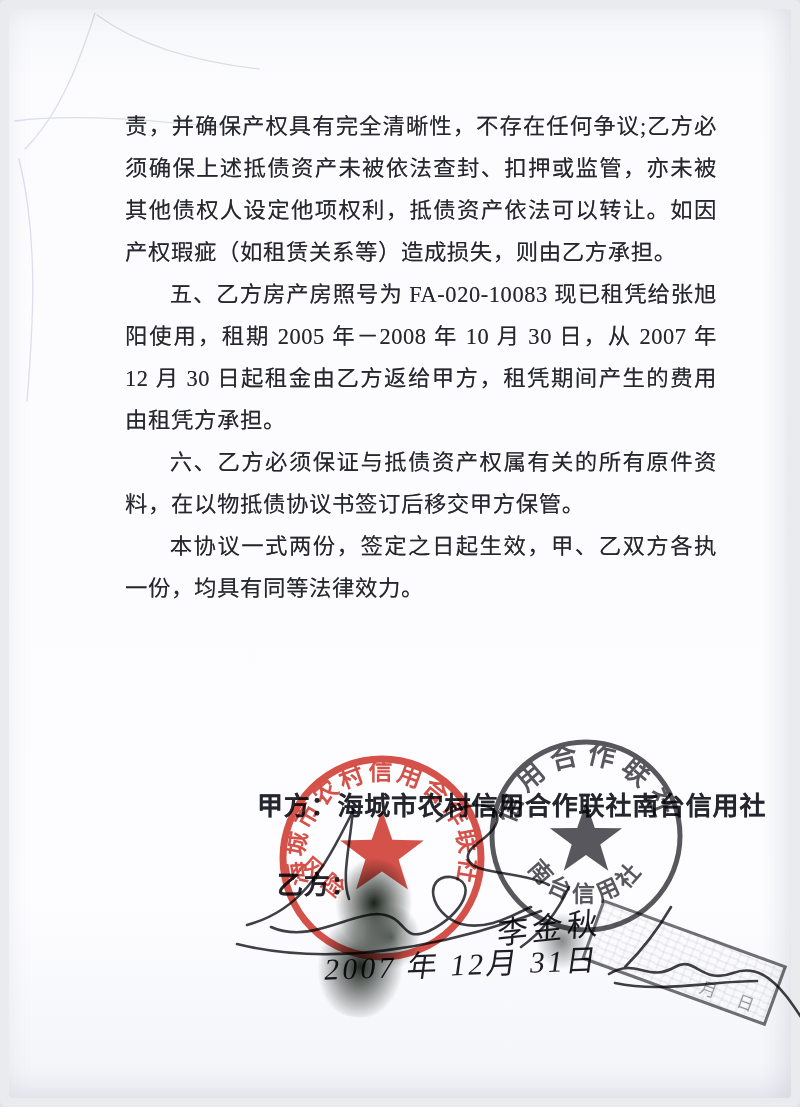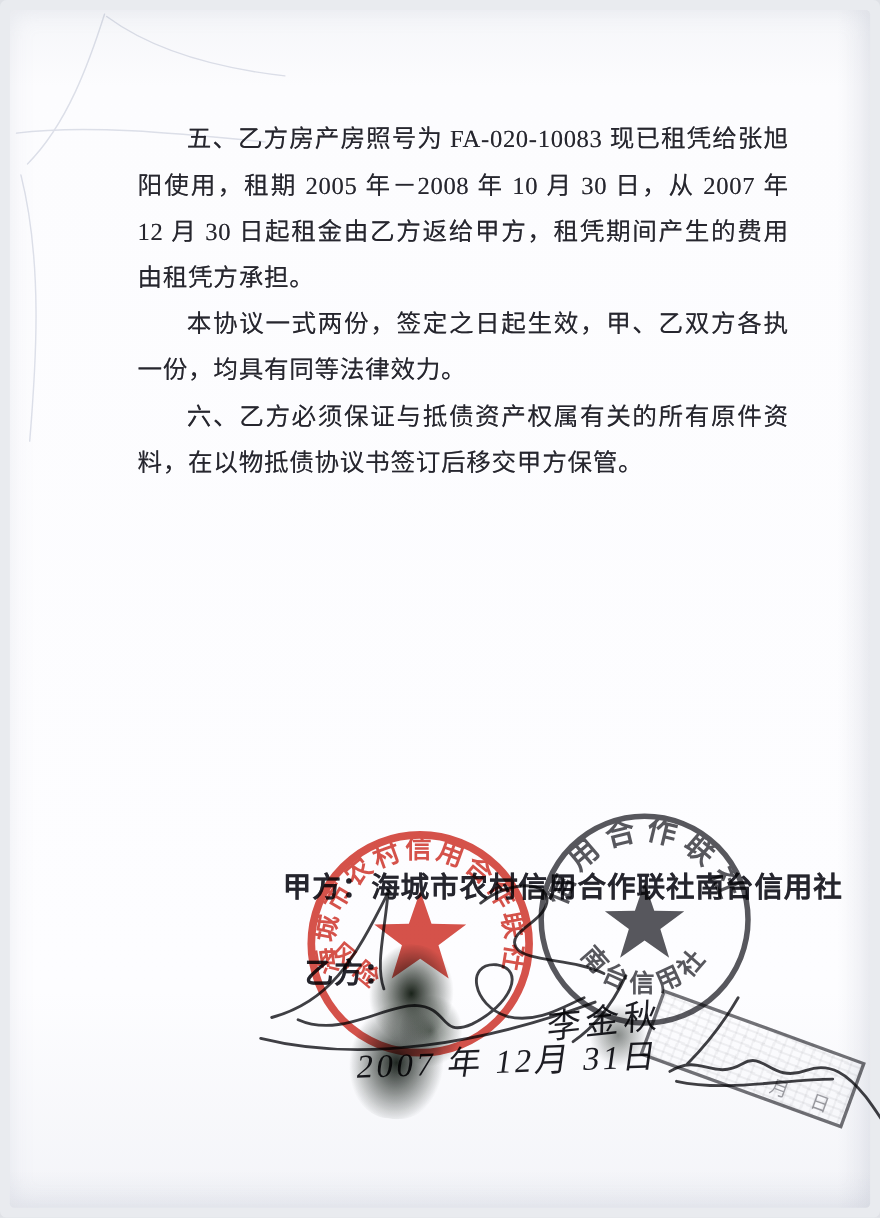--- a/index.html
+++ b/index.html
@@ -89,23 +89,24 @@
     <svg class="pen-overlay" width="782" height="1089" viewBox="0 0 782 1089">
       <g fill="none" stroke="#c5cad8" stroke-width="1.3" opacity=".55" stroke-linecap="round">
         <path d="M 86,4 C 72,48 52,104 16,140"></path>
         <path d="M 6,112 C 70,104 150,112 232,120"></path>
         <path d="M 88,6 C 126,34 180,52 250,60"></path>
         <path d="M 10,150 C 30,230 24,320 18,392"></path>
       </g>
     </svg>
 
     <div class="body-text">
+      <p class="cont">责，并确保产权具有完全清晰性，不存在任何争议;乙方必须确保上述抵债资产未被依法查封、扣押或监管，亦未被其他债权人设定他项权利，抵债资产依法可以转让。如因产权瑕疵（如租赁关系等）造成损失，则由乙方承担。</p>
       <p class="num">五、乙方房产房照号为 FA-020-10083 现已租凭给张旭阳使用，租期 2005 年－2008 年 10 月 30 日，从 2007 年 12 月 30 日起租金由乙方返给甲方，租凭期间产生的费用由租凭方承担。</p>
+      <p class="num">六、乙方必须保证与抵债资产权属有关的所有原件资料，在以物抵债协议书签订后移交甲方保管。</p>
       <p class="num">本协议一式两份，签定之日起生效，甲、乙双方各执一份，均具有同等法律效力。</p>
-      <p class="num">六、乙方必须保证与抵债资产权属有关的所有原件资料，在以物抵债协议书签订后移交甲方保管。</p>
     </div>
 
     <div class="party-line party-a">甲方：海城市农村信用合作联社南台信用社</div>
     <div class="party-line party-b">乙方：</div>
 
     <svg class="seal seal-black" width="202" height="202" viewBox="0 0 202 202" opacity="0.8">
       <defs>
         <path id="bTop" d="M 30.1,113.5 A 72,72 0 1 1 171.9,113.5"></path>
         <path id="bBot" d="M 47,138.9 A 66,66 0 0 0 155,138.9"></path>
       </defs>

